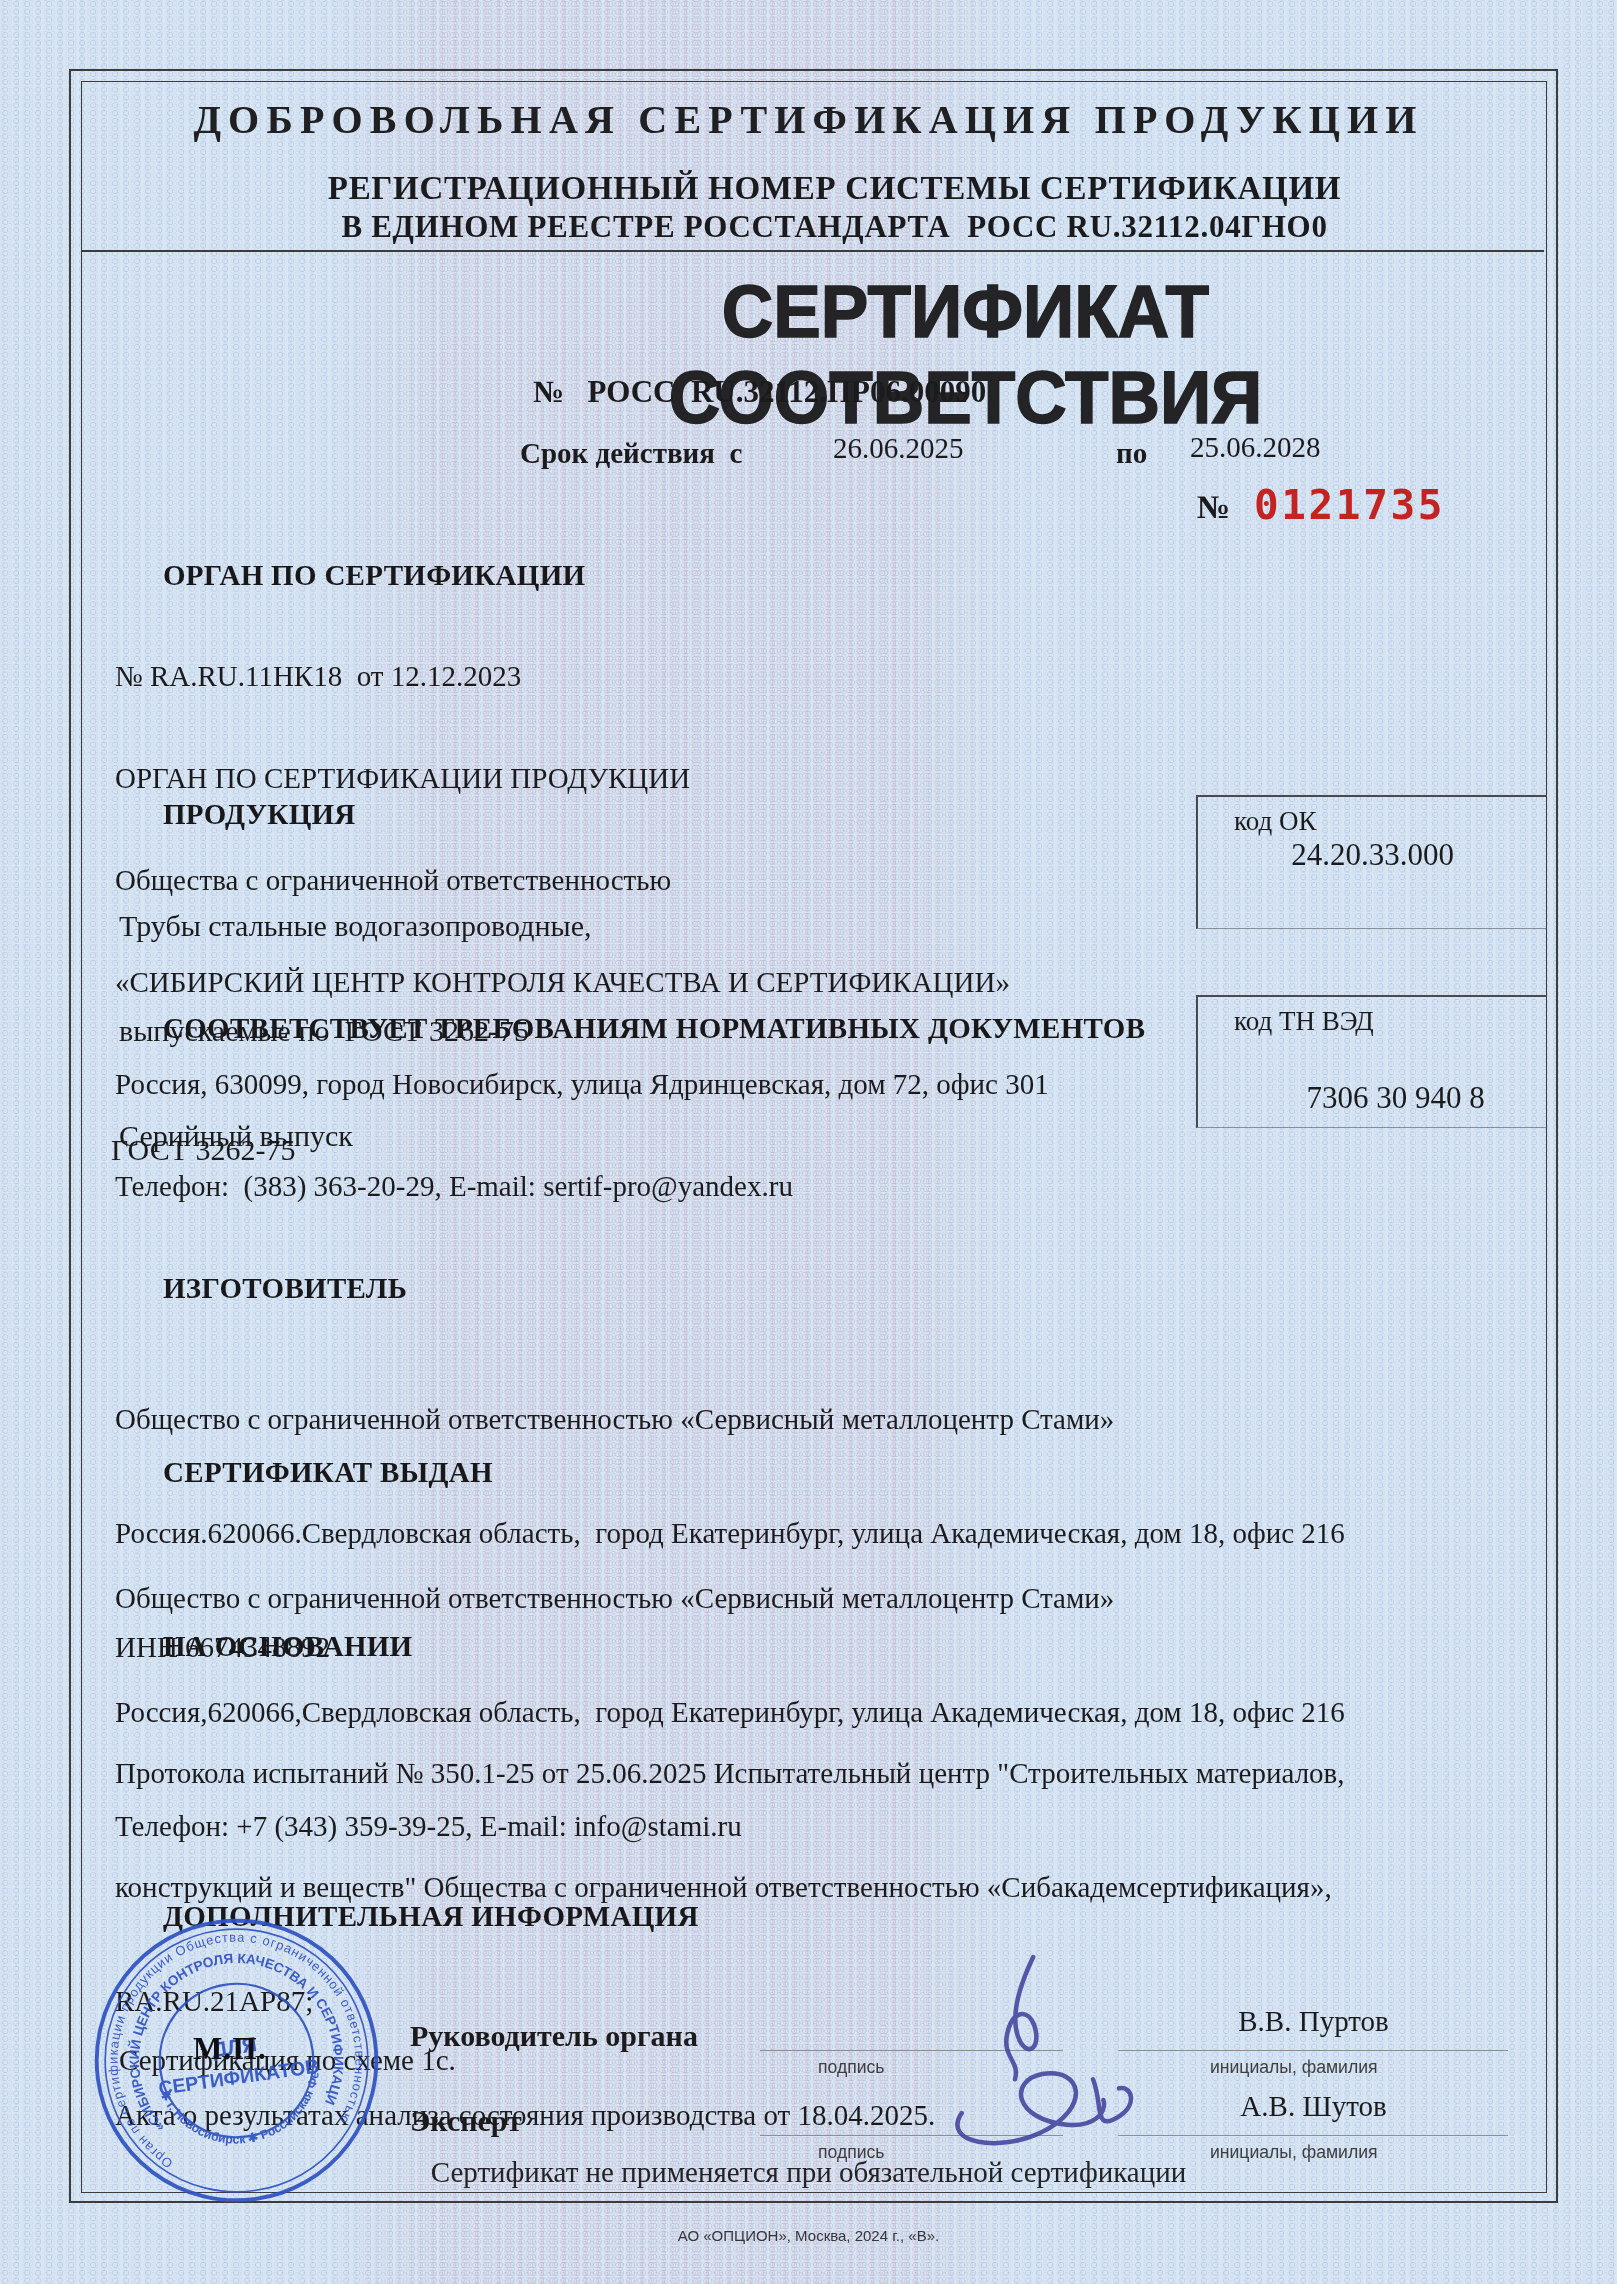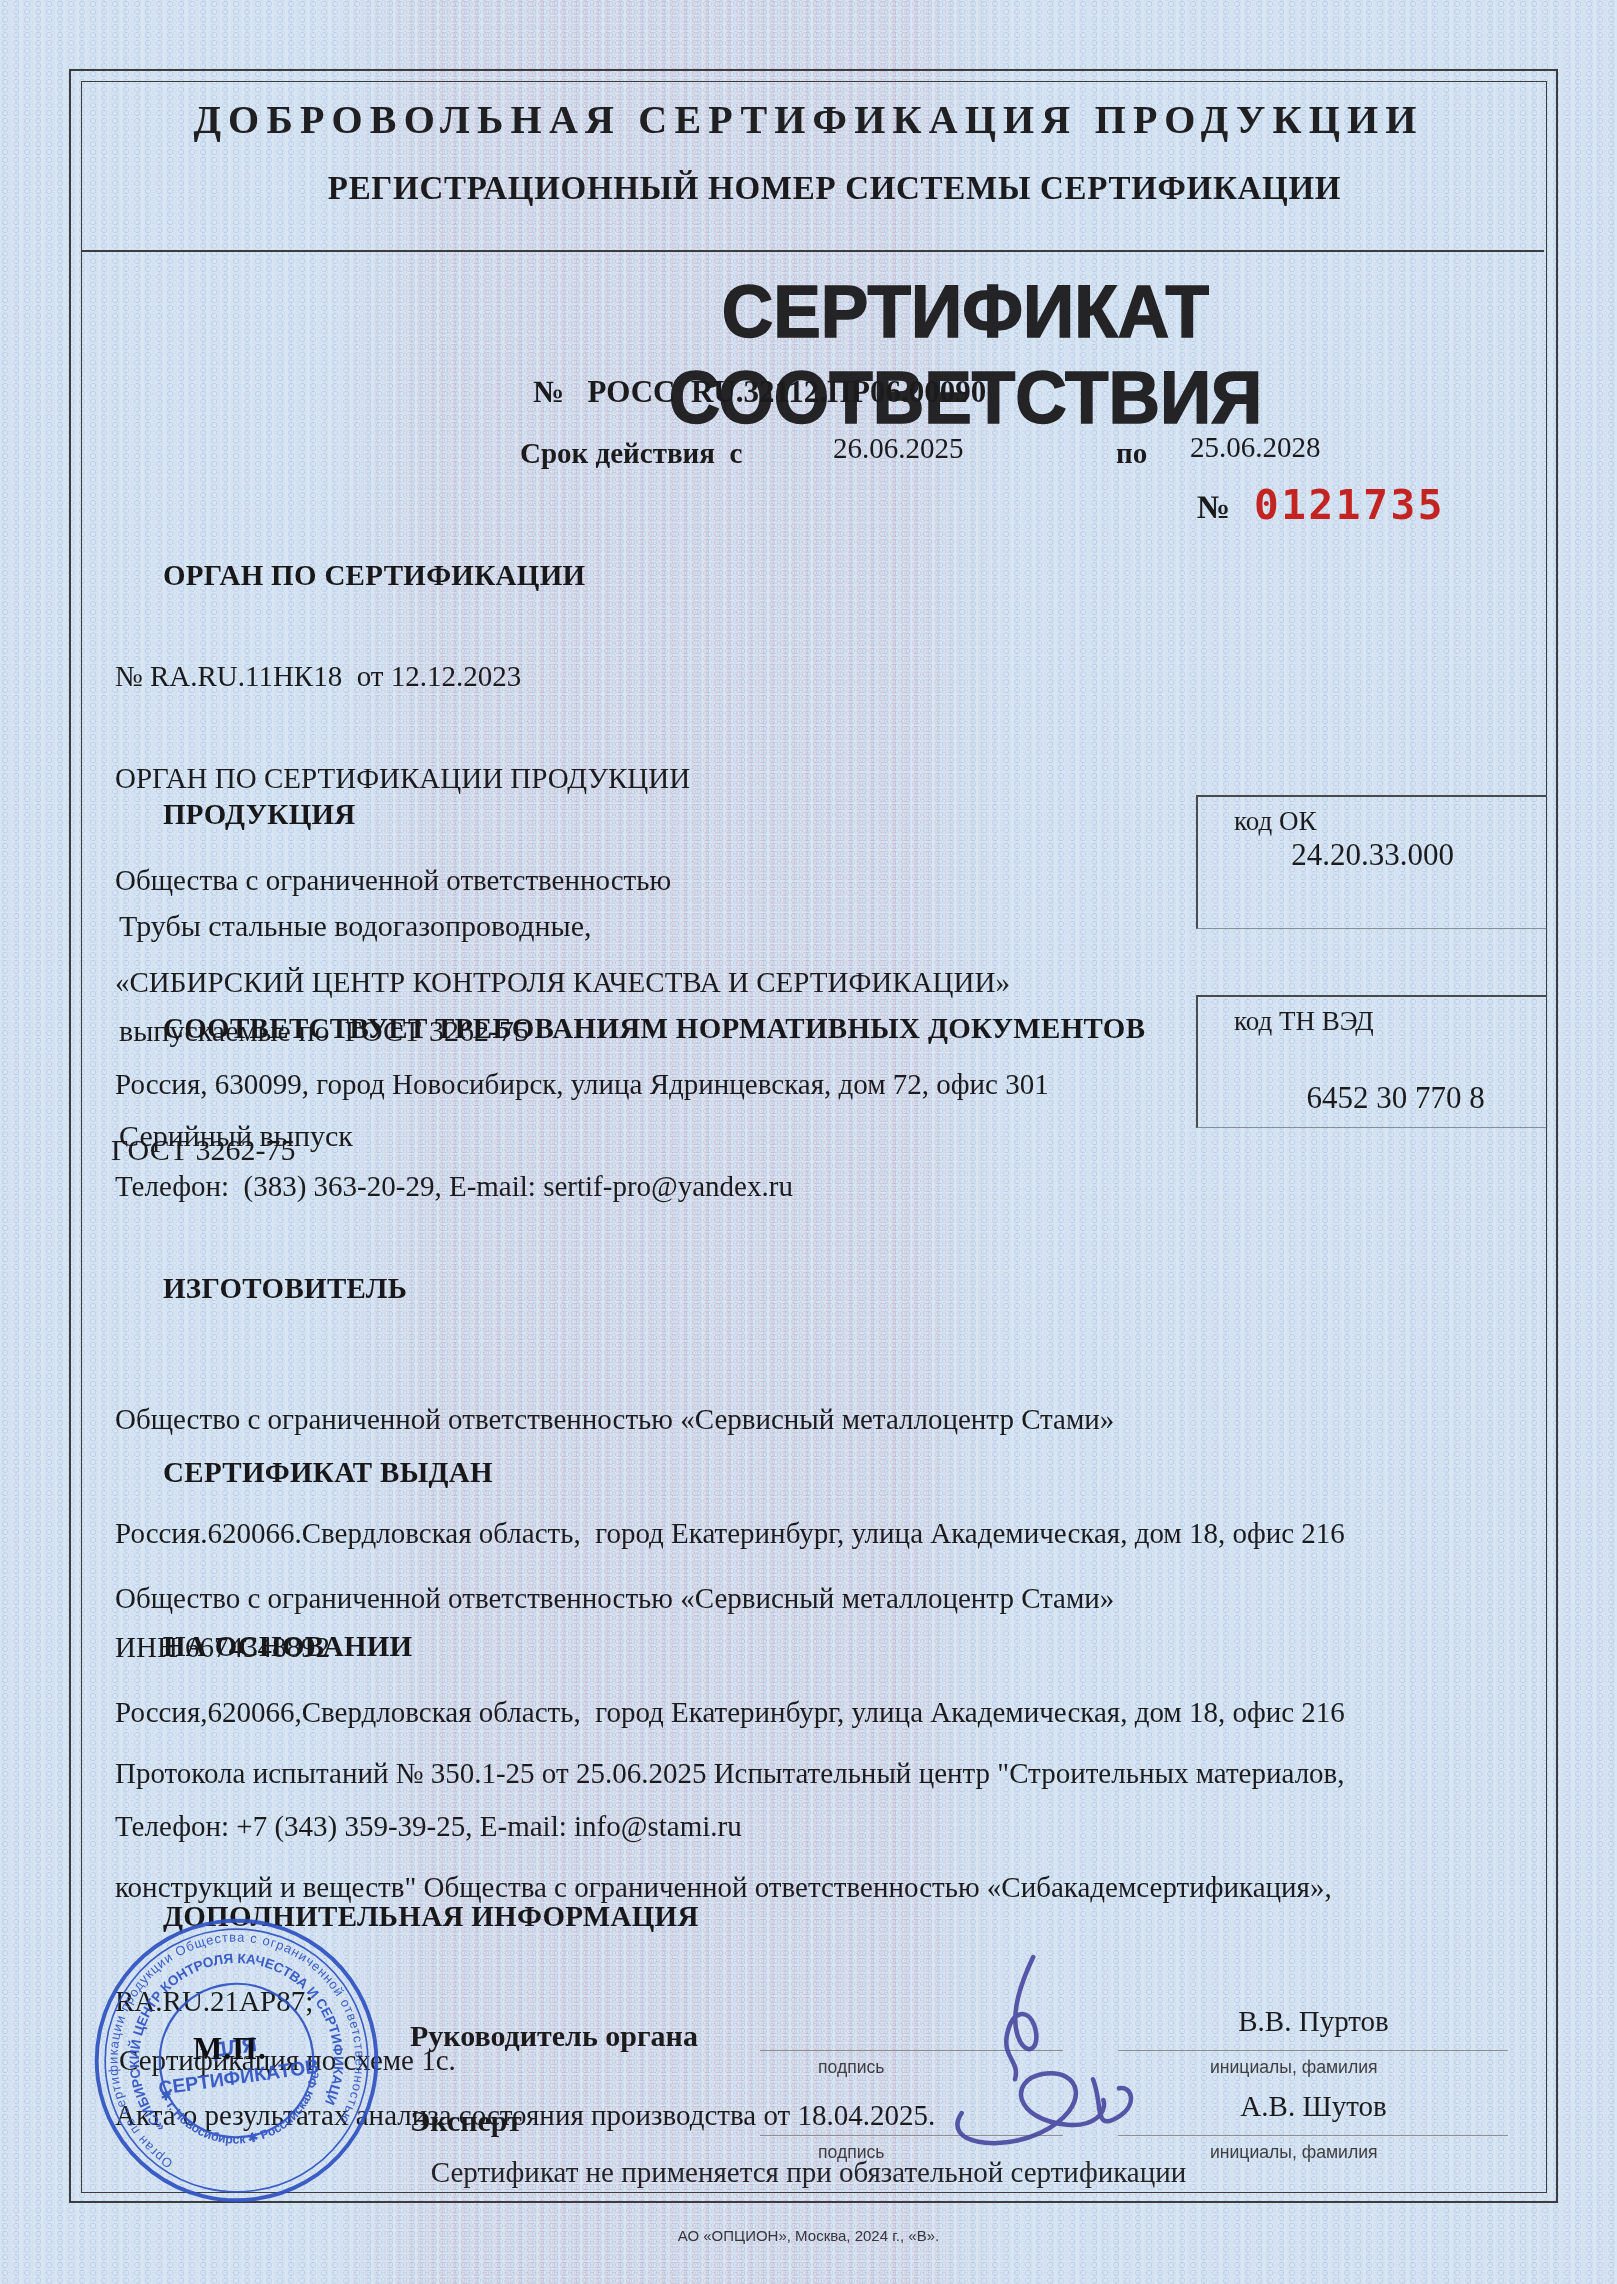--- a/index.html
+++ b/index.html
@@ -90,20 +90,21 @@
 <body>
 
 <div class="page">
   <div class="pink-band"></div>
   <div class="frame-outer"></div>
   <div class="frame-inner"></div>
   <div class="hr-top"></div>
 
   <div class="abs header-line">ДОБРОВОЛЬНАЯ СЕРТИФИКАЦИЯ ПРОДУКЦИИ</div>
   <div class="abs reg1">РЕГИСТРАЦИОННЫЙ НОМЕР СИСТЕМЫ СЕРТИФИКАЦИИ</div>
+  <div class="abs reg2">В ЕДИНОМ РЕЕСТРЕ РОССТАНДАРТА  РОСС RU.32112.04ГНО0</div>
 
   <div class="abs doc-title">СЕРТИФИКАТ СООТВЕТСТВИЯ</div>
 
   <div class="abs cert-no-line"><span>№</span>&nbsp;&nbsp;&nbsp;<span>РОСС  RU.32112.ПР06.00090</span></div>
 
   <div class="abs validity-label">Срок действия  с</div>
   <div class="abs date d1">26.06.2025</div>
   <div class="abs po">по</div>
   <div class="abs date d2">25.06.2028</div>
 
@@ -128,21 +129,21 @@
   </div>
   <div class="abs code-box box-ok">
     <div class="code-label">код ОК</div>
     <div class="code-value">24.20.33.000</div>
   </div>
 
   <div class="abs sec-label t-conf">СООТВЕТСТВУЕТ ТРЕБОВАНИЯМ НОРМАТИВНЫХ ДОКУМЕНТОВ</div>
   <div class="abs gost">ГОСТ 3262-75</div>
   <div class="abs code-box box-tnved">
     <div class="code-label">код ТН ВЭД</div>
-    <div class="code-value tnved-value">6452 30 770 8</div>
+    <div class="code-value tnved-value">7306 30 940 8</div>
   </div>
 
   <div class="abs sec-label t-manu">ИЗГОТОВИТЕЛЬ</div>
   <div class="abs manu-lines">
     <div>Общество с ограниченной ответственностью «Сервисный металлоцентр Стами»</div>
     <div>Россия.620066.Свердловская область,  город Екатеринбург, улица Академическая, дом 18, офис 216</div>
     <div>ИНН 6674348892</div>
   </div>
 
   <div class="abs sec-label t-issued">СЕРТИФИКАТ ВЫДАН</div>

